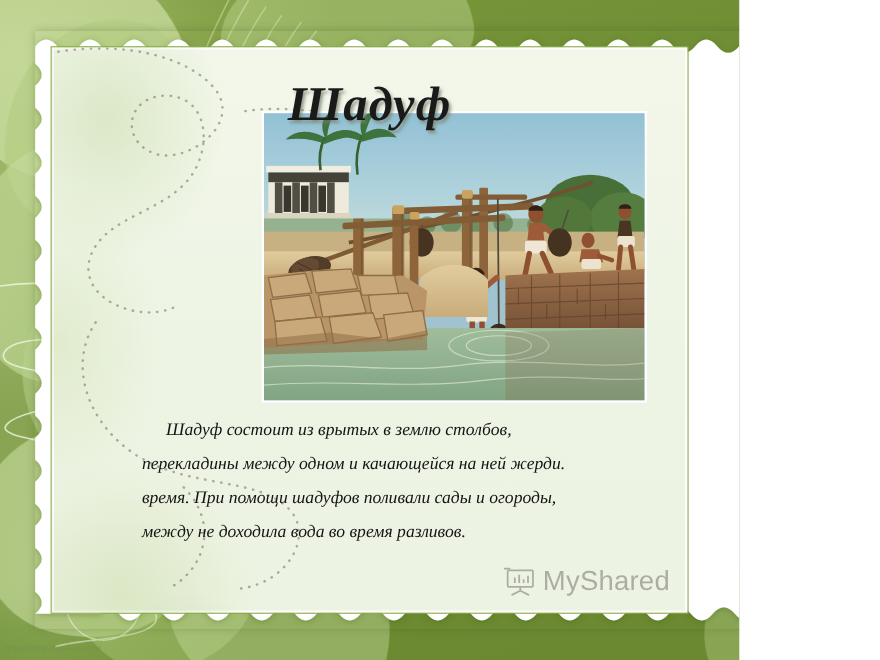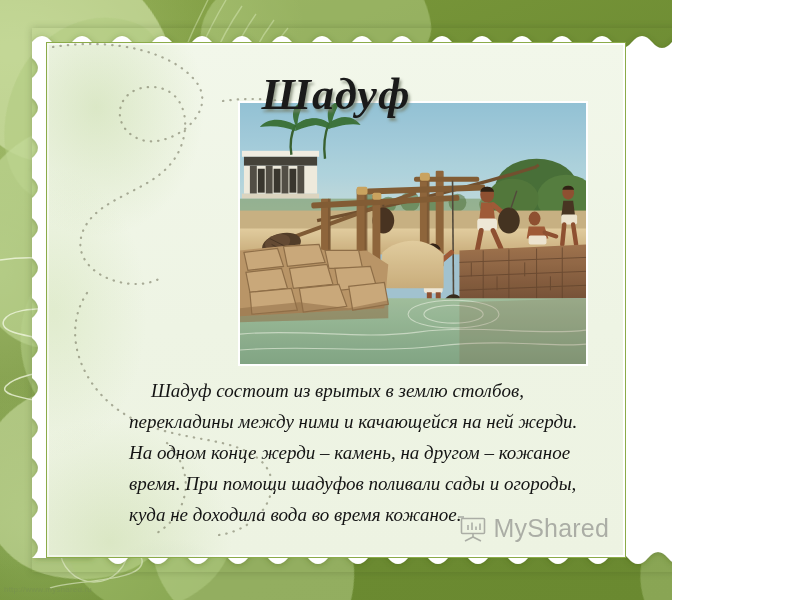--- a/index.html
+++ b/index.html
@@ -132,21 +132,21 @@
 
   
   .body-text {
     position: absolute;
     left: 82px;
     top: 332px;
     width: 585px;
     z-index: 6;
     font-family: "Liberation Serif", "DejaVu Serif", serif;
     font-style: italic;
-    font-size: 19px;
+    font-size: 16px;
     line-height: 31px;
     color: #141414;
     text-align: left;
   }
   .body-text .ln { display: block; white-space: nowrap; }
   .body-text .ln:first-child { padding-left: 22px; }
 
   
   .watermark {
     position: absolute;
@@ -476,24 +476,23 @@
 
           <path d="M222,200 L350,196 L350,262 L222,262 Z" fill="#7d5235" opacity=".2"></path>
 
           <rect x="0" y="0" width="350" height="262" fill="#c8a85f" opacity=".07"></rect>
         </svg>
       </div>
     </div>
 
     <div class="body-text">
       <span class="ln">Шадуф состоит из врытых в землю столбов,</span>
-      <span class="ln">перекладины между ними и качающейся на ней жерди.</span>
-      <span class="ln">На одном конце жерди – камень, на другом – кожаное</span>
+      <span class="ln">перекладины между одном и качающейся на ней жерди.</span>
       <span class="ln">время. При помощи шадуфов поливали сады и огороды,</span>
-      <span class="ln">куда не доходила вода во время кожаное.</span>
+      <span class="ln">между не доходила вода во время разливов.</span>
     </div>
 
     <div class="watermark">
       <svg width="30" height="28" viewBox="0 0 30 28">
         <g fill="none" stroke="#6f6f6f" stroke-width="1.6">
           <rect x="3.5" y="3.5" width="23" height="15" rx="1"></rect>
           <path d="M15,18.5 L15,22"></path>
           <path d="M7,26 L15,22 L23,26"></path>
           <path d="M10,15 L10,10"></path>
           <path d="M14,15 L14,7.5"></path>

